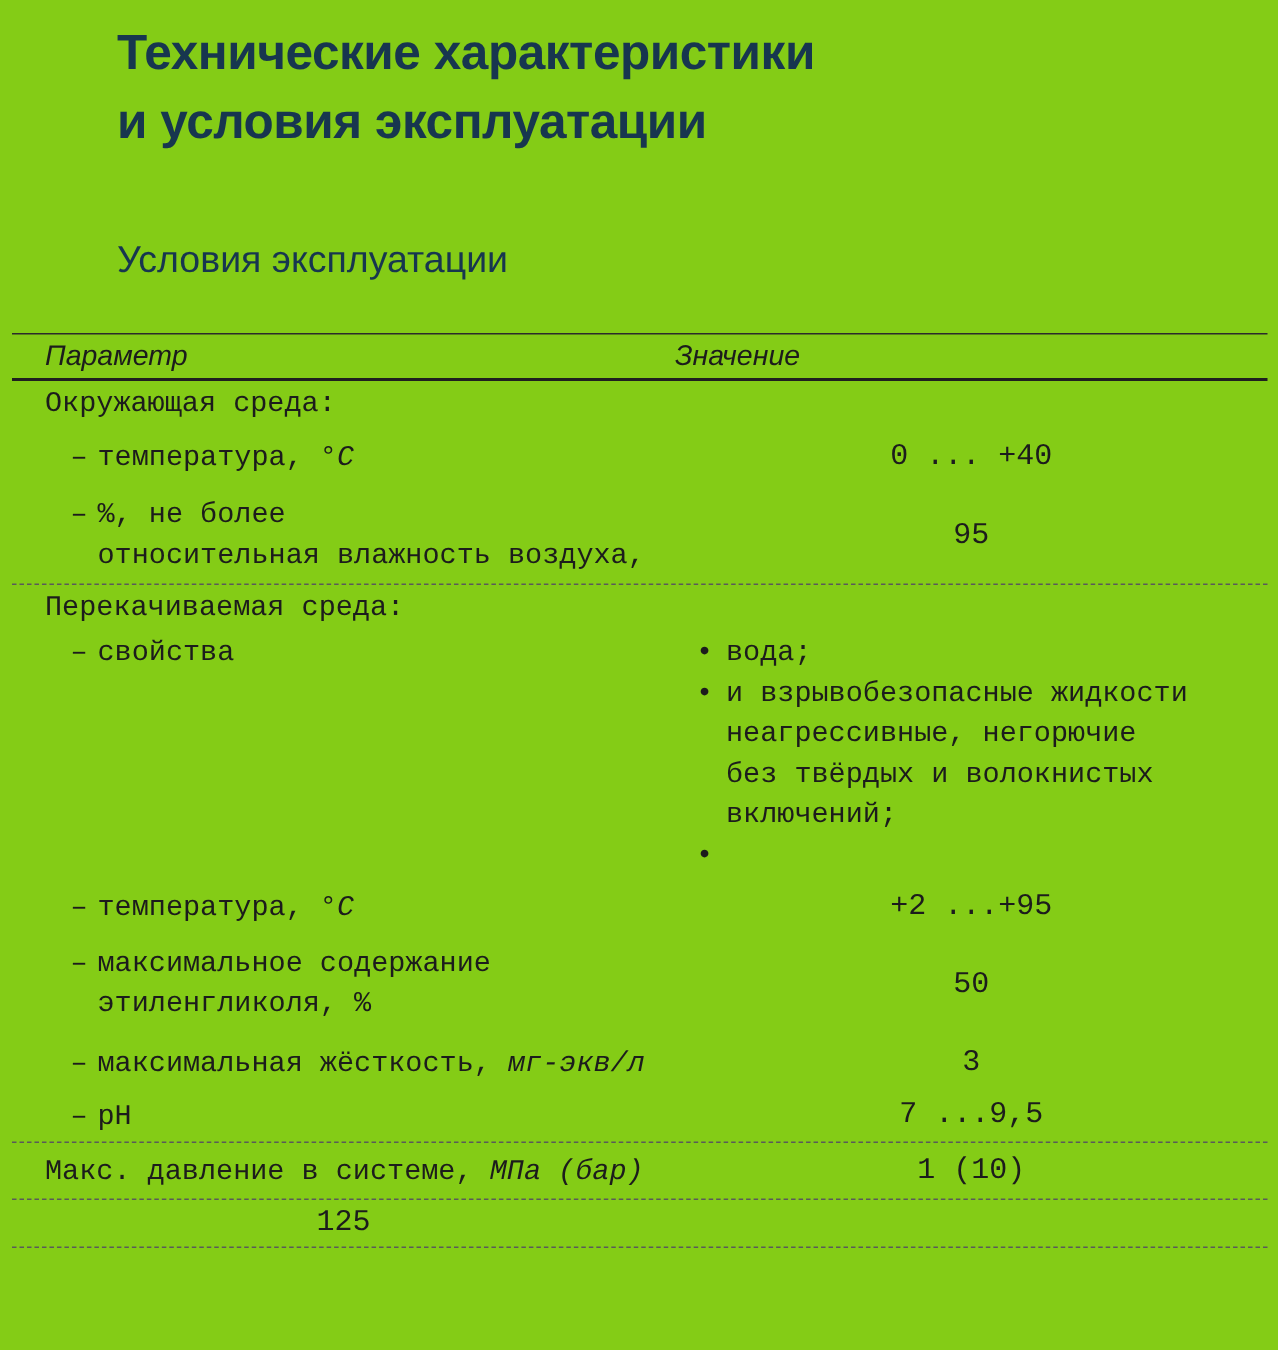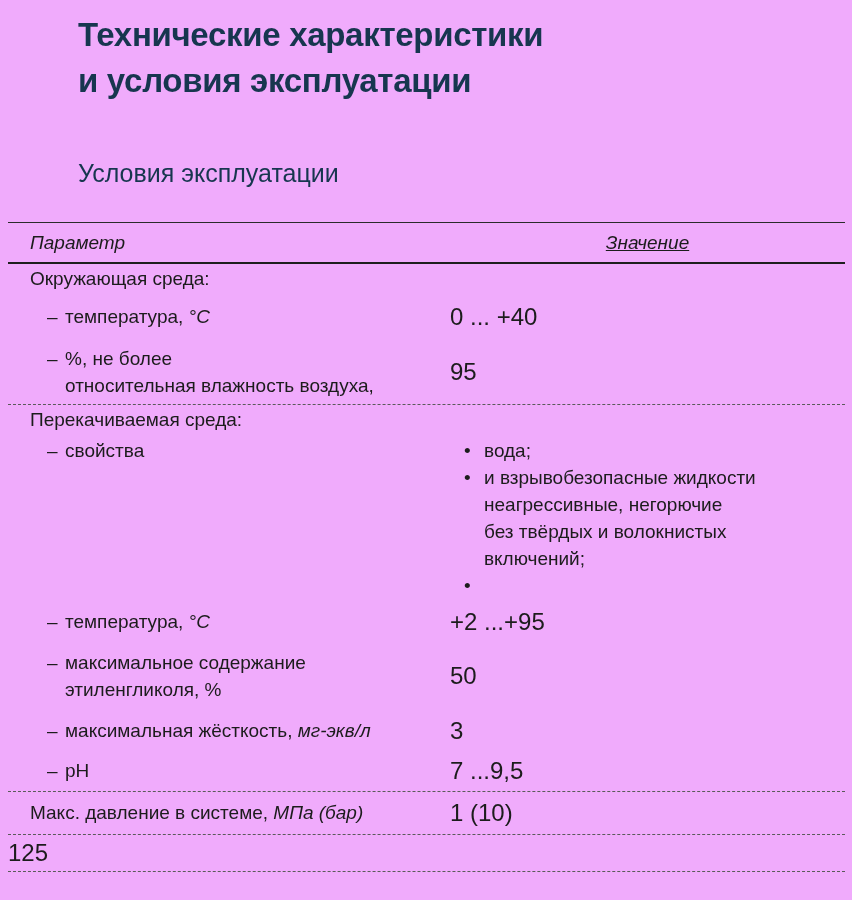--- a/index.html
+++ b/index.html
@@ -4,51 +4,51 @@
 <style>
   * { box-sizing: border-box; }
   html, body { margin: 0; padding: 0; }
   body {
     width: 852px; height: 900px;
     background: #ffffff;
     font-family: "Liberation Sans", sans-serif;
     color: #1c1c1c;
     overflow: hidden;
   }
-  .page { position: relative; width: 852px; height: 900px; background: #f0abfc; }
+  .page { position: relative; width: 852px; height: 900px; background: #84cc16; }
 
   .doc-title {
     margin: 0; padding: 12px 0 0 78px;
     font-size: 33px; line-height: 46px; font-weight: 700;
     color: #17364f; letter-spacing: -0.3px;
   }
   .doc-title span { display: block; }
 
   .section-heading {
     margin: 52px 0 0 78px;
     font-size: 25px; line-height: 34px; font-weight: 400;
     color: #17364f;
   }
 
   .spec-table { margin: 32px 0 0 8px; width: 837px; font-size: 19px; }
 
   .thead {
     display: grid; grid-template-columns: 442px 395px;
-    align-items: center; height: 42px;
+    align-items: center; height: 32px;
     border-top: 1.5px solid #2b2b2b;
     border-bottom: 2.5px solid #1f1f1f;
     font-style: italic; font-size: 19px; color: #1c1c1c;
   }
   .thead .h-param { padding-left: 22px; }
-  .thead .h-value { text-align: center; text-decoration: underline; }
-
-  .row { display: grid; grid-template-columns: 442px 395px; align-items: center; }
+  .thead .h-value { text-align: left; }
+
+  .row { display: grid; grid-template-columns: 442px 395px; align-items: center; font-family: Liberation Mono, monospace; }
   .row .label { line-height: 22px; }
   .row.multiline .label { line-height: 27px; }
-  .row .value { text-align: left; font-size: 24px; }
+  .row .value { text-align: center; font-size: 20px; }
 
   .group-row { padding: 4px 0; }
   .group-row .label { padding-left: 22px; font-size: 19px; }
 
   .sub .label { display: flex; padding-left: 39px; }
   .dash { width: 18px; flex: none; }
 
   .r-env-temp   { padding: 9px 0; }
   .r-humidity   { padding: 5px 0; }
   .r-media-grp  { padding: 4px 0 2px; }

